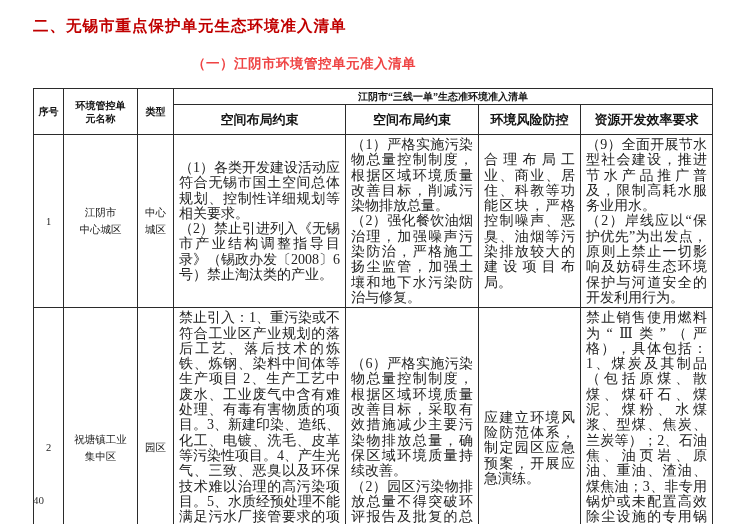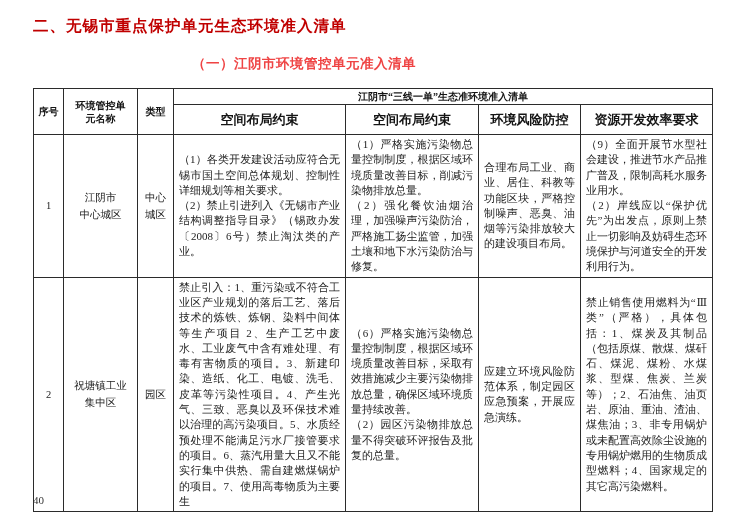--- a/index.html
+++ b/index.html
@@ -11,21 +11,21 @@
                 font-size:13.5px;font-weight:bold;color:#ef4444;letter-spacing:0.5px;}
   table.admission{position:absolute;left:33px;top:88px;width:679px;border-collapse:collapse;
                   table-layout:fixed;}
   .admission th,.admission td{border:1px solid #2b2b2b;vertical-align:middle;
                   white-space:pre-line;overflow:hidden;}
   .admission th{font-size:13px;font-weight:bold;text-align:center;padding:1px 2px;
                 line-height:13px;color:#151515;}
   tr.row-span-header{height:15px;}
   tr.row-span-header th{font-size:10px;}
   tr.row-sub-header{height:30px;}
-  td.body-cell{font-size:11px;line-height:15.3px;text-align:justify;padding:2px 5px;
+  td.body-cell{font-size:14px;line-height:15.3px;text-align:justify;padding:2px 5px;
                color:#222;}
   td.center-cell{font-size:10.5px;text-align:center;line-height:17px;color:#222;padding:1px 2px;}
   tr.data-row-1{height:130px;}
   tr.data-row-2{height:199px;}
   .page-num{position:absolute;left:33px;top:478px;width:650px;text-align:left;
             font-size:11px;color:#333;margin-top:16px;}
 </style>
 </head>
 <body>
 

